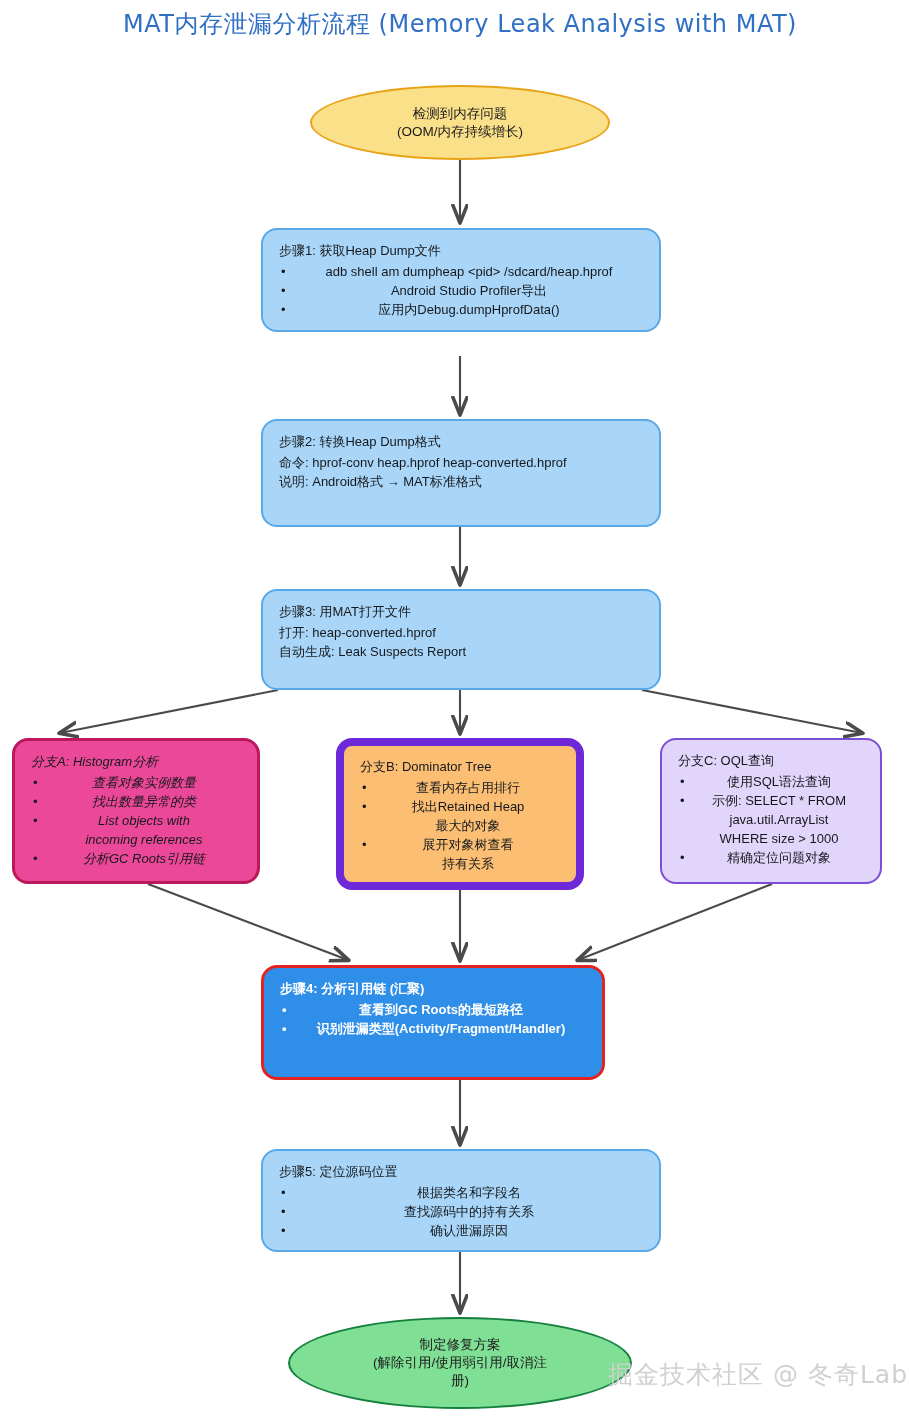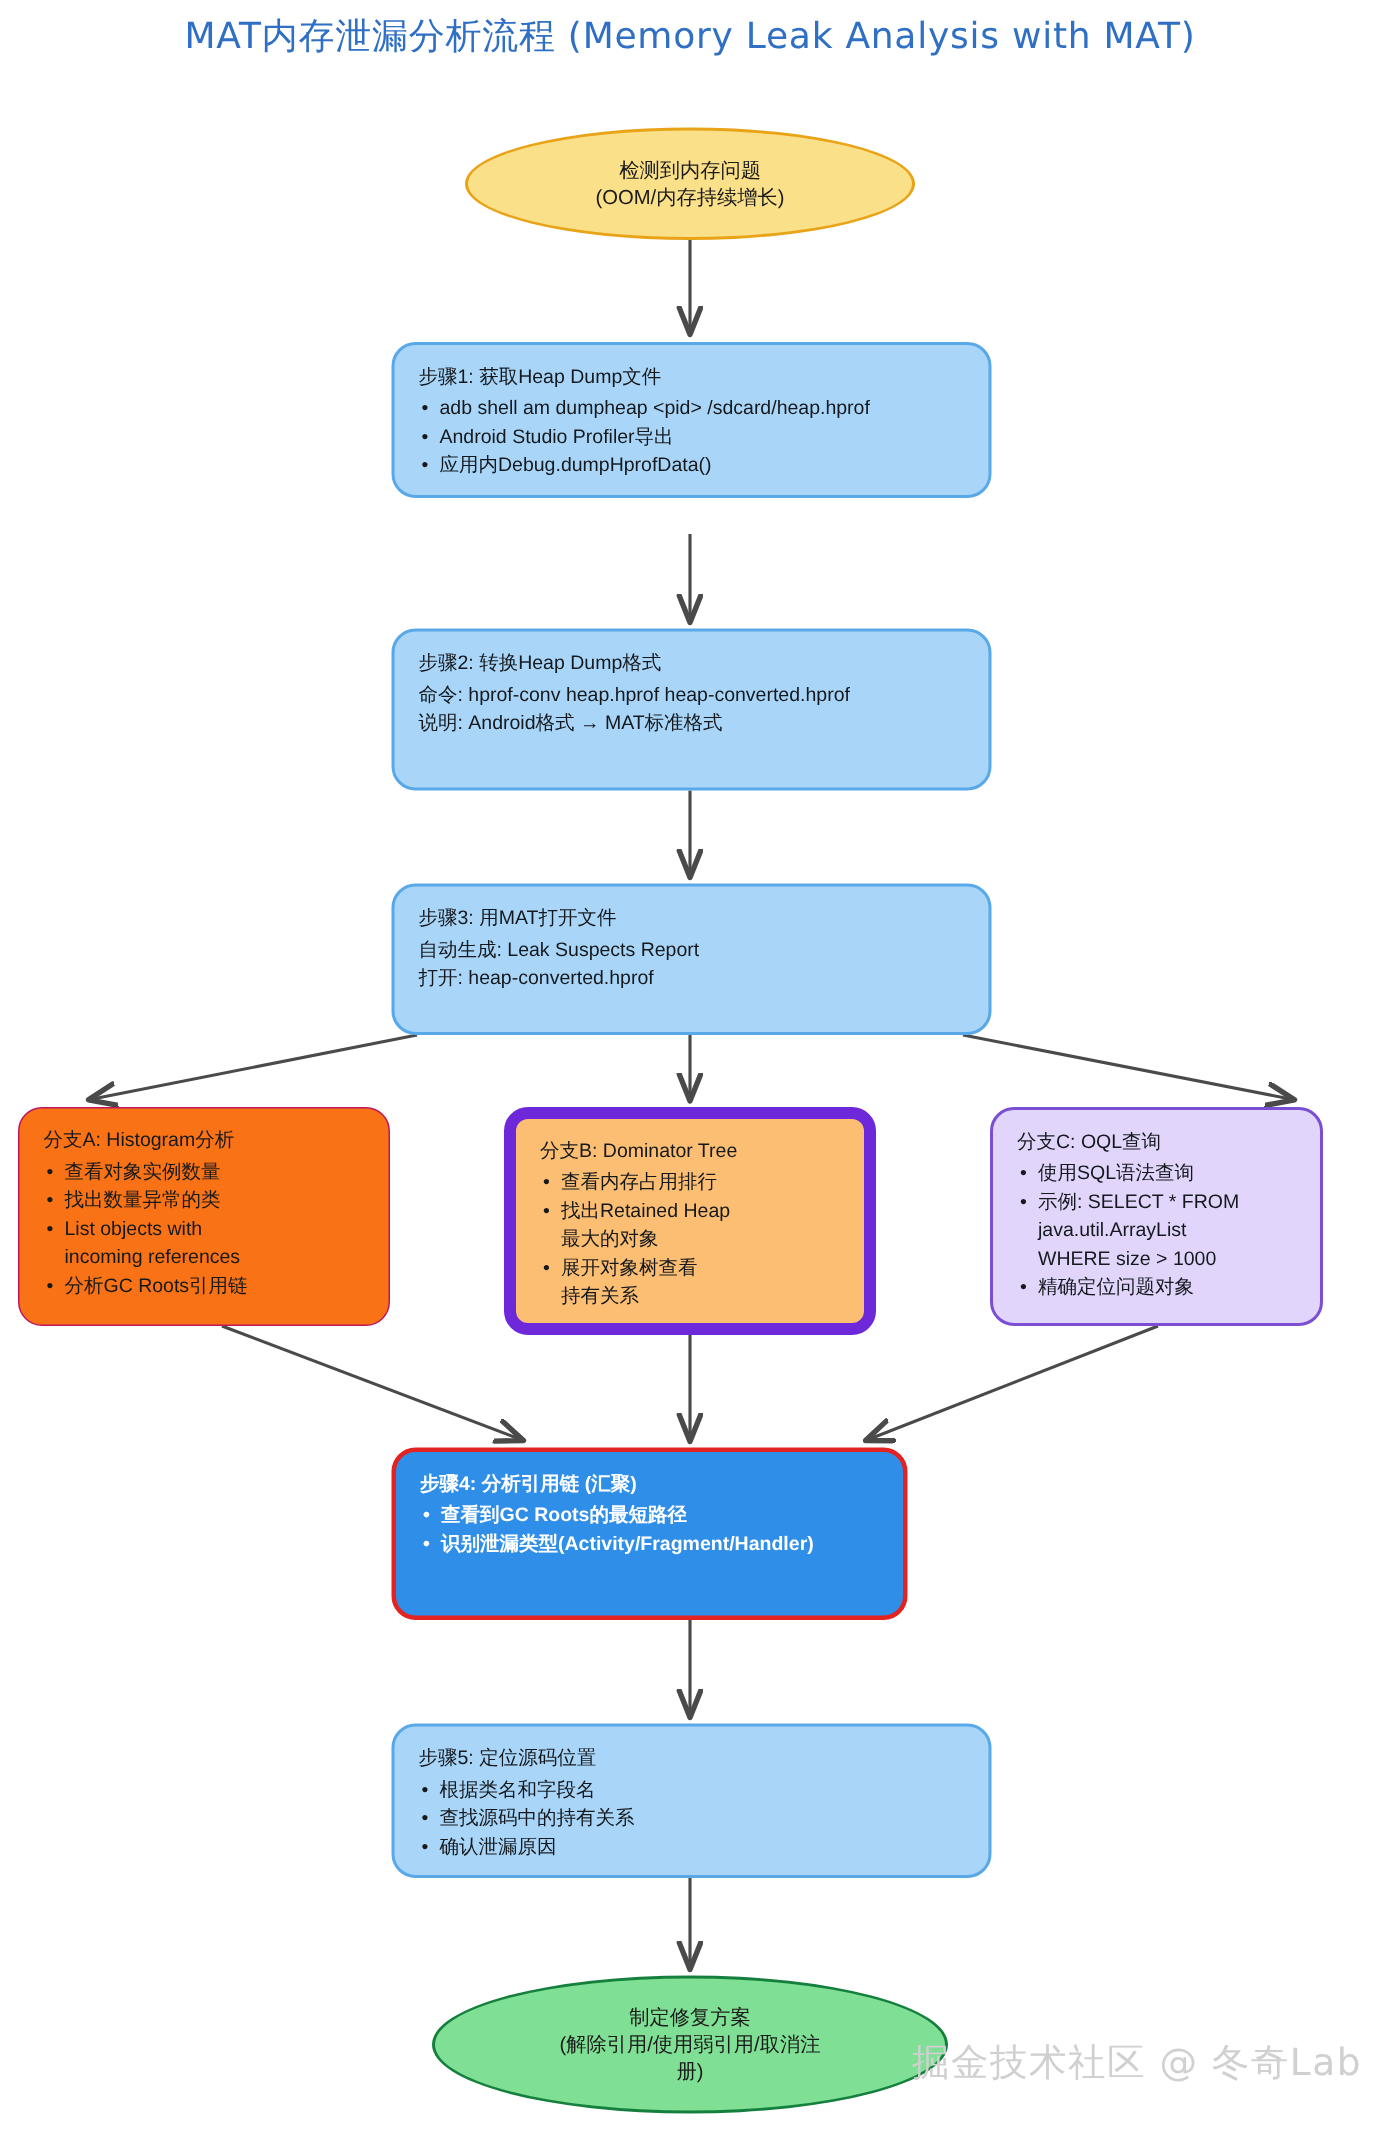--- a/index.html
+++ b/index.html
@@ -75,22 +75,23 @@
     padding: 12px 14px 12px 16px;
     line-height: 1.46;
     font-size: 13px;
     color: #15191d;
   }
   .rect-blue {
     background: #a9d6f8;
     border: 2px solid #59a8e8;
   }
   .rect-green {
-    background: #f97316;
-    border: 1px solid #be185d;
+    background: #ec4899;
+    border: 3px solid #be185d;
+    font-style: italic;
   }
   .rect-orange {
     background: #fcbe73;
     border: 8px solid #6d28d9;
   }
   .rect-purple {
     background: #e2d5fb;
     border: 2px solid #7b4fd4;
   }
   .rect-highlight {
@@ -101,20 +102,21 @@
   }
 
   .node-head {
     display: block;
     margin-bottom: 2px;
   }
   .bullets {
     margin: 0;
     padding: 0;
     list-style: none;
+    text-align: center;
   }
   .bullets li {
     position: relative;
     padding-left: 14px;
     margin: 0;
   }
   .bullets li::before {
     content: "•";
     position: absolute;
     left: 2px;
@@ -197,22 +199,22 @@
   </div>
 
   <div class="node rect rect-blue" style="left:261px; top:419px; width:400px; height:108px;">
     <span class="node-head">步骤2: 转换Heap Dump格式</span>
     <span class="plainline">命令: hprof-conv heap.hprof heap-converted.hprof</span>
     <span class="plainline">说明: Android格式 → MAT标准格式</span>
   </div>
 
   <div class="node rect rect-blue" style="left:261px; top:589px; width:400px; height:101px;">
     <span class="node-head">步骤3: 用MAT打开文件</span>
+    <span class="plainline">打开: heap-converted.hprof</span>
     <span class="plainline">自动生成: Leak Suspects Report</span>
-    <span class="plainline">打开: heap-converted.hprof</span>
   </div>
 
   <div class="node rect rect-green" style="left:12px; top:738px; width:248px; height:146px;">
     <span class="node-head">分支A: Histogram分析</span>
     <ul class="bullets">
       <li>查看对象实例数量</li>
       <li>找出数量异常的类</li>
       <li>List objects with</li>
       <li class="cont">incoming references</li>
       <li>分析GC Roots引用链</li>

